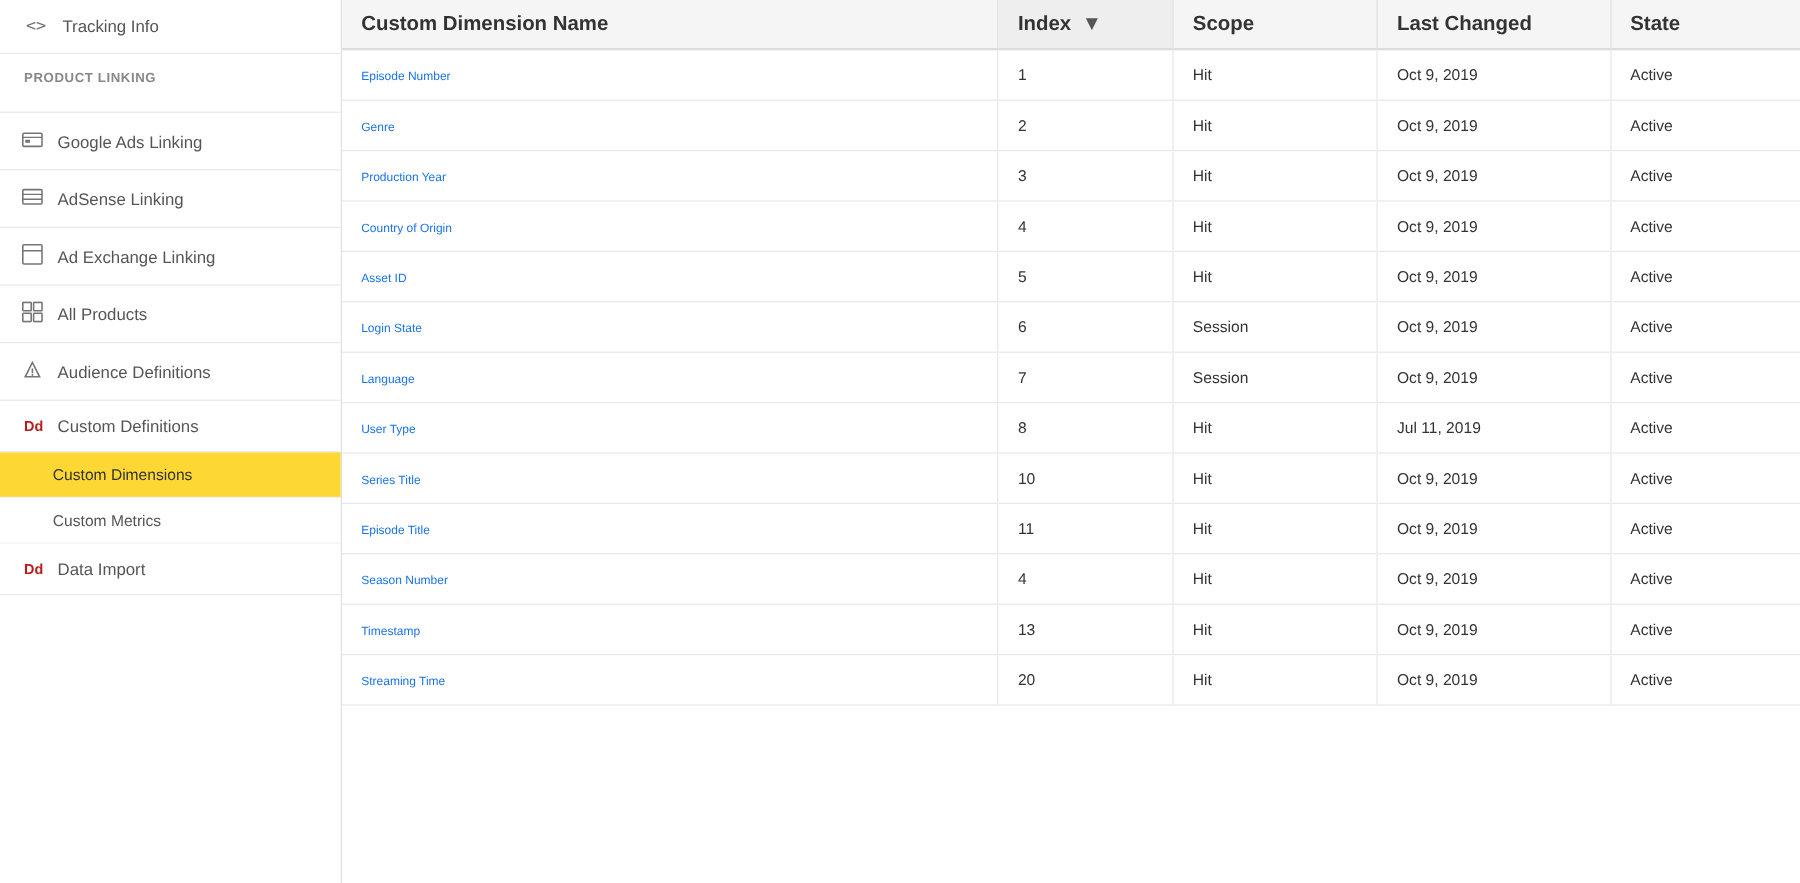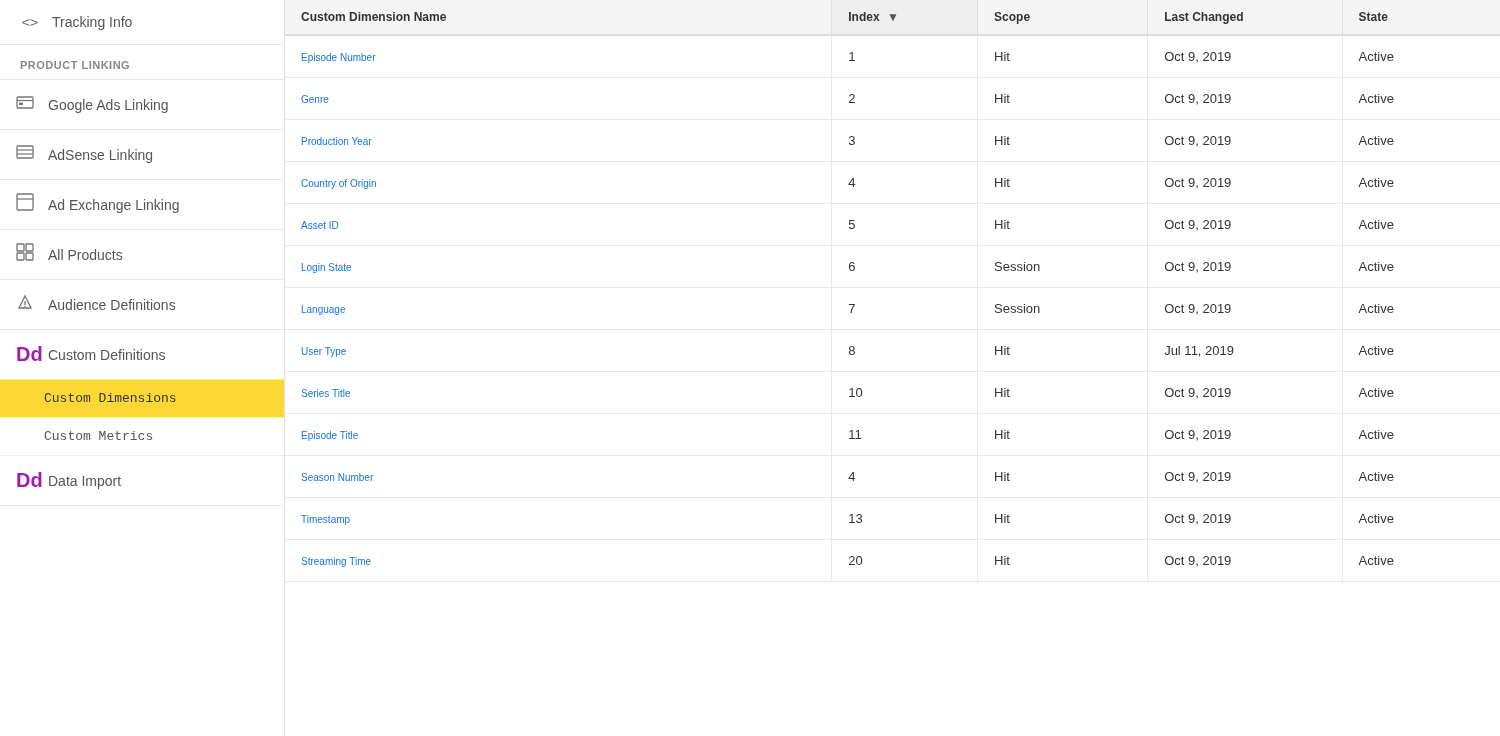--- a/index.html
+++ b/index.html
@@ -25,77 +25,76 @@
       gap: 12px;
     }
     .sidebar-item .icon {
       color: #757575;
       font-size: 16px;
       width: 20px;
       text-align: center;
       flex-shrink: 0;
     }
     .sidebar-section-label {
-      padding: 14px 20px 8px 20px;
+      padding: 14px 20px 22px 20px;
       font-size: 11px;
       font-weight: bold;
       color: #888;
       letter-spacing: 0.5px;
       text-transform: uppercase;
       border-bottom: 1px solid #e8e8e8;
     }
     .sidebar-sub-item {
       display: flex;
       padding: 11px 20px 11px 44px;
       cursor: pointer;
       color: #555;
       font-size: 13px;
       border-bottom: 1px solid #f0f0f0;
-      font-family: Liberation Mono, monospace;
     }
     .sidebar-sub-item.active {
       background: #fdd835;
       color: #333;
       font-weight: 500;
     }
     .sidebar-parent-item {
       display: flex;
       align-items: center;
       padding: 13px 16px;
       cursor: pointer;
       color: #555;
       font-size: 14px;
       border-bottom: 1px solid #e8e8e8;
       gap: 12px;
     }
     .sidebar-parent-item .icon {
-      color: #a21caf;
-      font-size: 20px;
+      color: #b91c1c;
+      font-size: 12px;
       width: 20px;
-      text-align: left;
+      text-align: right;
       flex-shrink: 0;
     }
 
     
     .main {
       flex: 1;
       overflow-y: auto;
       background: #fff;
     }
 
     
     table {
       width: 100%;
       border-collapse: collapse;
     }
     thead th {
       background: #f5f5f5;
       padding: 10px 16px;
       text-align: left;
-      font-size: 12px;
+      font-size: 17px;
       font-weight: 600;
       color: #333;
       border-bottom: 2px solid #ddd;
       border-right: 1px solid #e0e0e0;
       white-space: nowrap;
     }
     thead th:last-child { border-right: none; }
     thead th.sorted {
       background: #eeeeee;
     }

